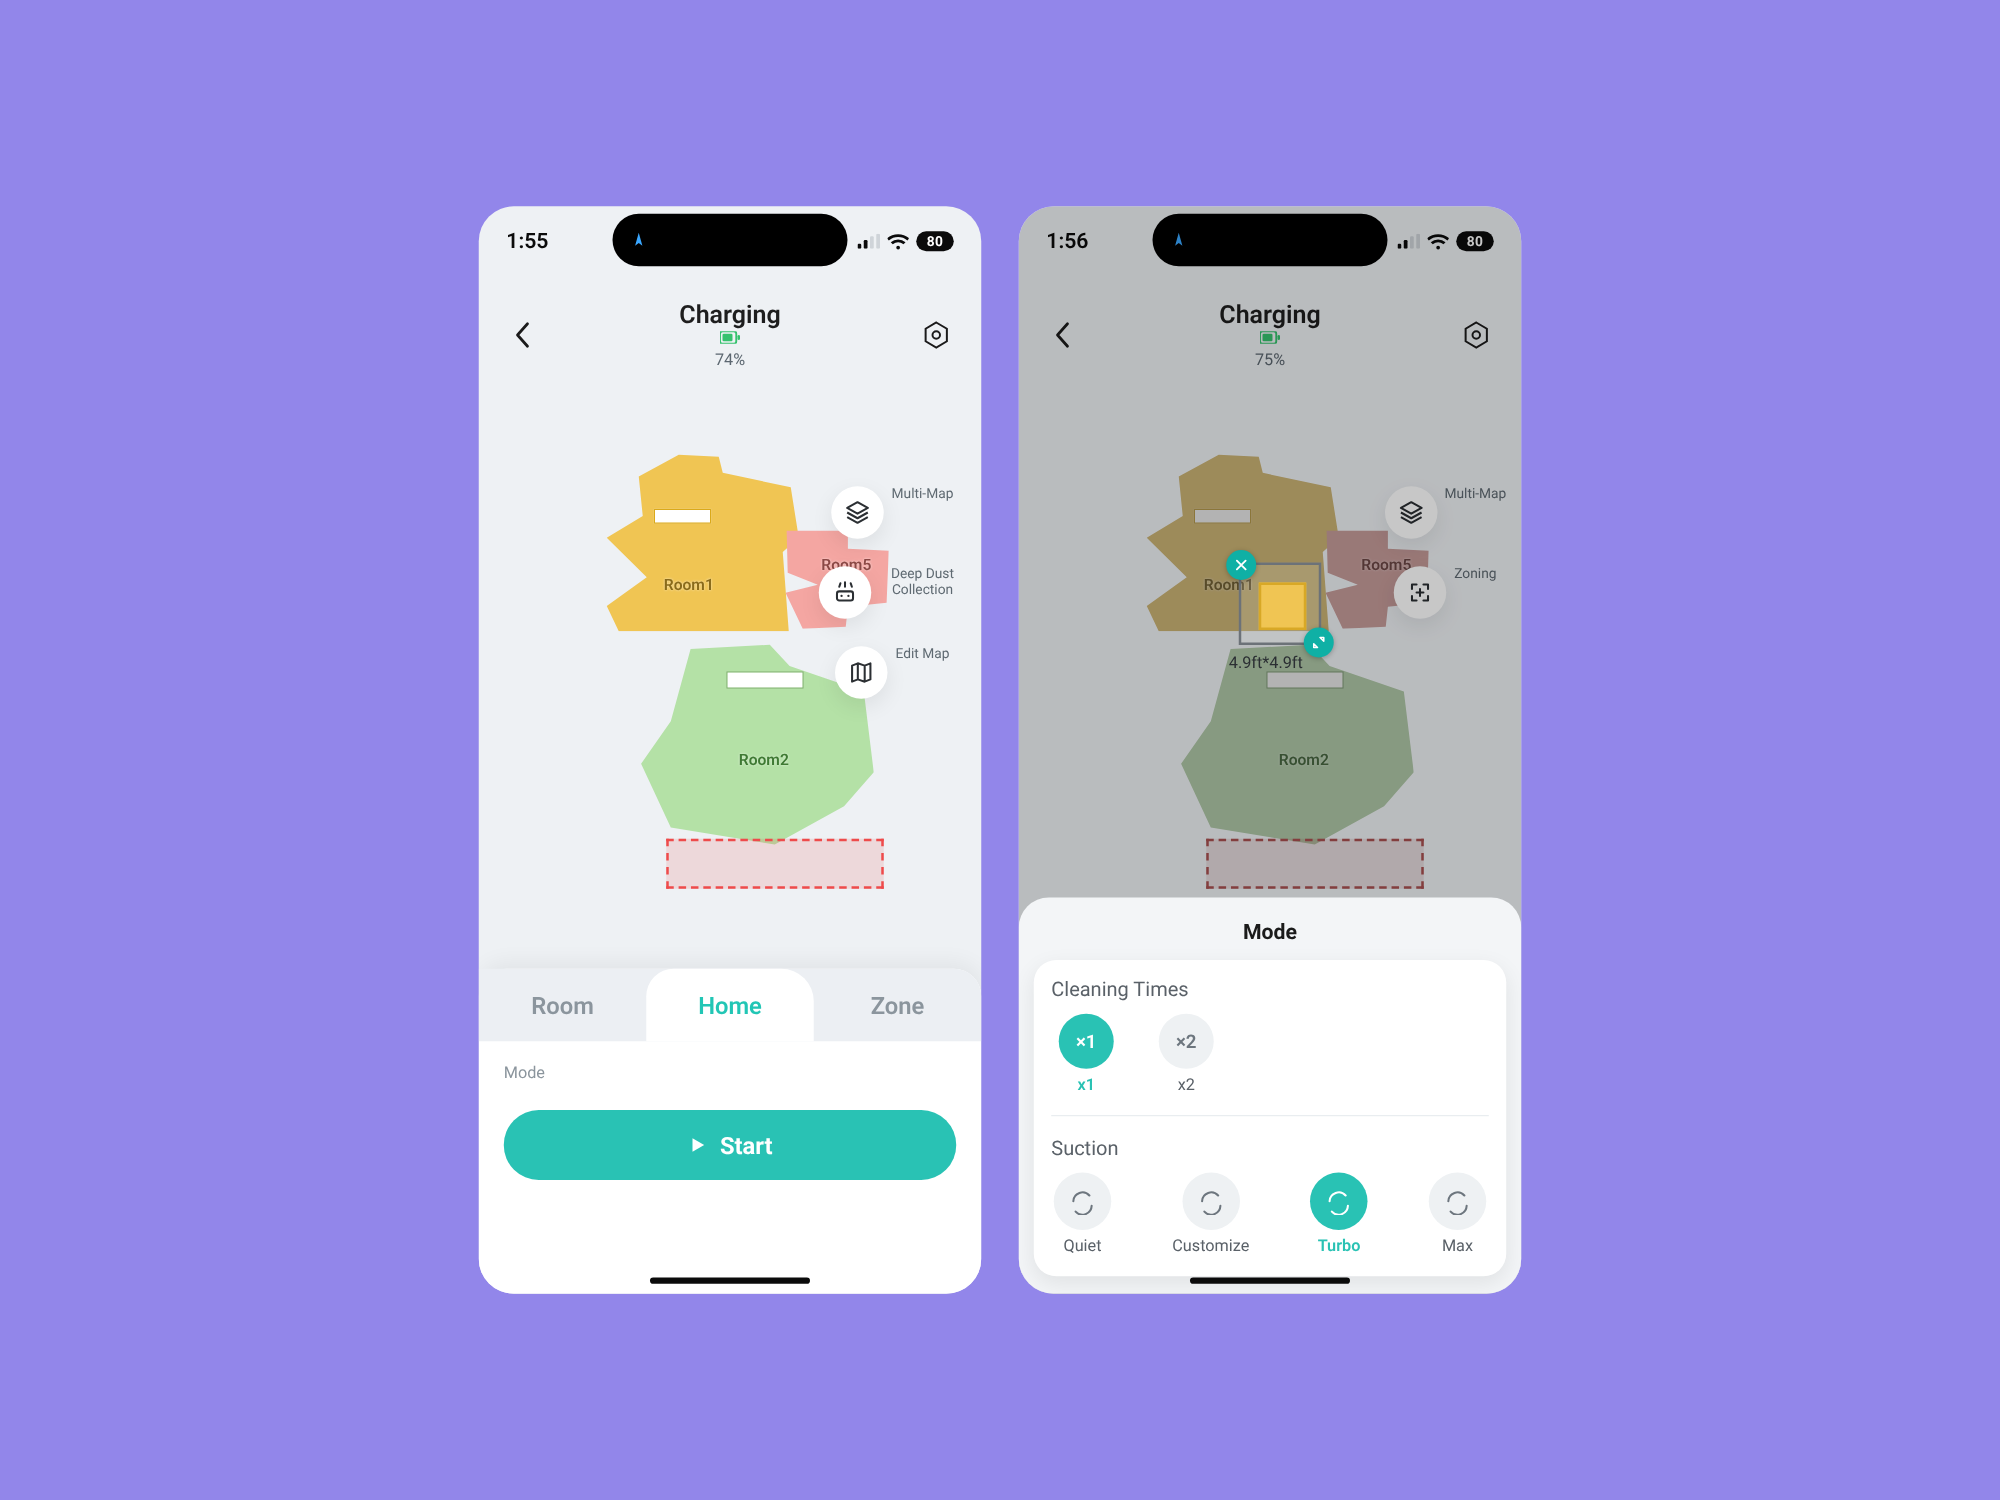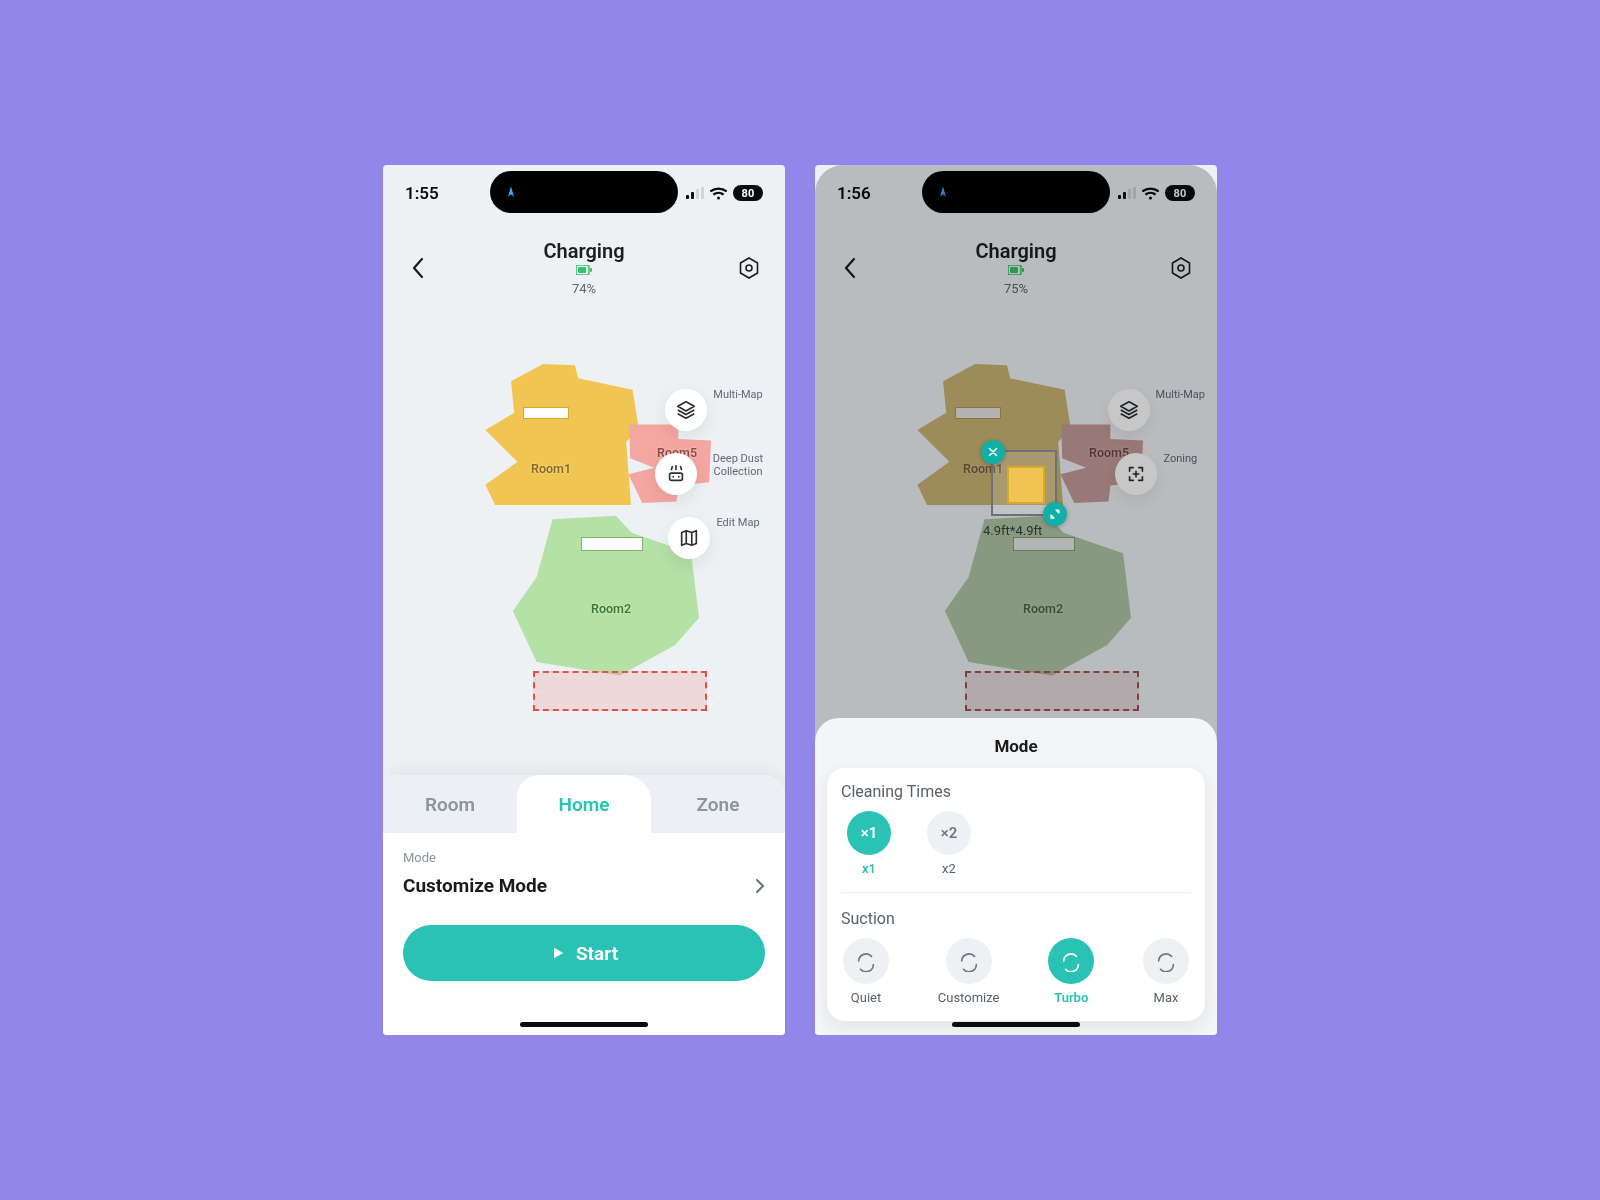--- a/index.html
+++ b/index.html
@@ -11,21 +11,21 @@
     --accent:#22c6b5;
     --accent2:#29c2b4;
     --green:#54c46b;
     --teal:#0fb0a5;
     --shadow:0 6px 18px rgba(0,0,0,.08);
   }
   *{box-sizing:border-box;font-family:-apple-system,BlinkMacSystemFont,"Segoe UI",Roboto,Helvetica,Arial,sans-serif;}
   body{margin:0;background:var(--bg);width:1600px;height:1200px;display:flex;align-items:center;justify-content:center;gap:30px;}
 
   
-  .phone{width:402px;height:870px;background:var(--phone-bg);border-radius:4px;position:relative;overflow:hidden;}
+  .phone{width:402px;height:870px;background:var(--phone-bg);border-radius:28px;position:relative;overflow:hidden;}
   .phone.overlay::after{content:"";position:absolute;inset:0;border-radius:28px;background:rgba(0,0,0,.22);z-index:3;pointer-events:none;}
 
   
   .status{position:absolute;top:10px;left:0;right:0;display:flex;align-items:center;justify-content:space-between;padding:0 22px;height:36px;z-index:2;}
   .status .time{font-size:17px;font-weight:600;color:#0b0b0b;}
   .status .right{display:flex;align-items:center;gap:6px;}
   .status .battcap{width:30px;height:16px;border-radius:8px;background:#0b0b0b;display:inline-flex;align-items:center;justify-content:center;color:#fff;font-size:11px;font-weight:700;letter-spacing:.2px;}
 
   .island{position:absolute;left:50%;top:6px;transform:translateX(-50%);width:188px;height:42px;background:#000;border-radius:24px;z-index:2;display:flex;align-items:center;padding-left:14px;}
   .island svg{width:14px;height:14px;}
@@ -205,26 +205,20 @@
           </div>
         <div class="seg active">
             <span>Home</span>
           </div>
         <div class="seg">
             <span>Zone</span>
           </div>
       </div>
     </div>
     <div class="modeRow"><span class="mlbl">Mode</span></div>
-    <div class="customize">
-      <span class="t">Customize Mode</span>
-      <svg width="10" height="16" viewBox="0 0 10 16">
-          <path d="M2 2l6 6-6 6" stroke="#6a737b" stroke-width="2" fill="none" stroke-linecap="round"></path>
-        </svg>
-    </div>
     <div class="startBtn">
       <svg width="16" height="16" viewBox="0 0 24 24">
           <path d="M6 4l14 8-14 8V4z" fill="#fff"></path>
         </svg>
       <span>Start</span>
     </div>
   </div>
   <div class="homebar"></div>
 </div>
 

